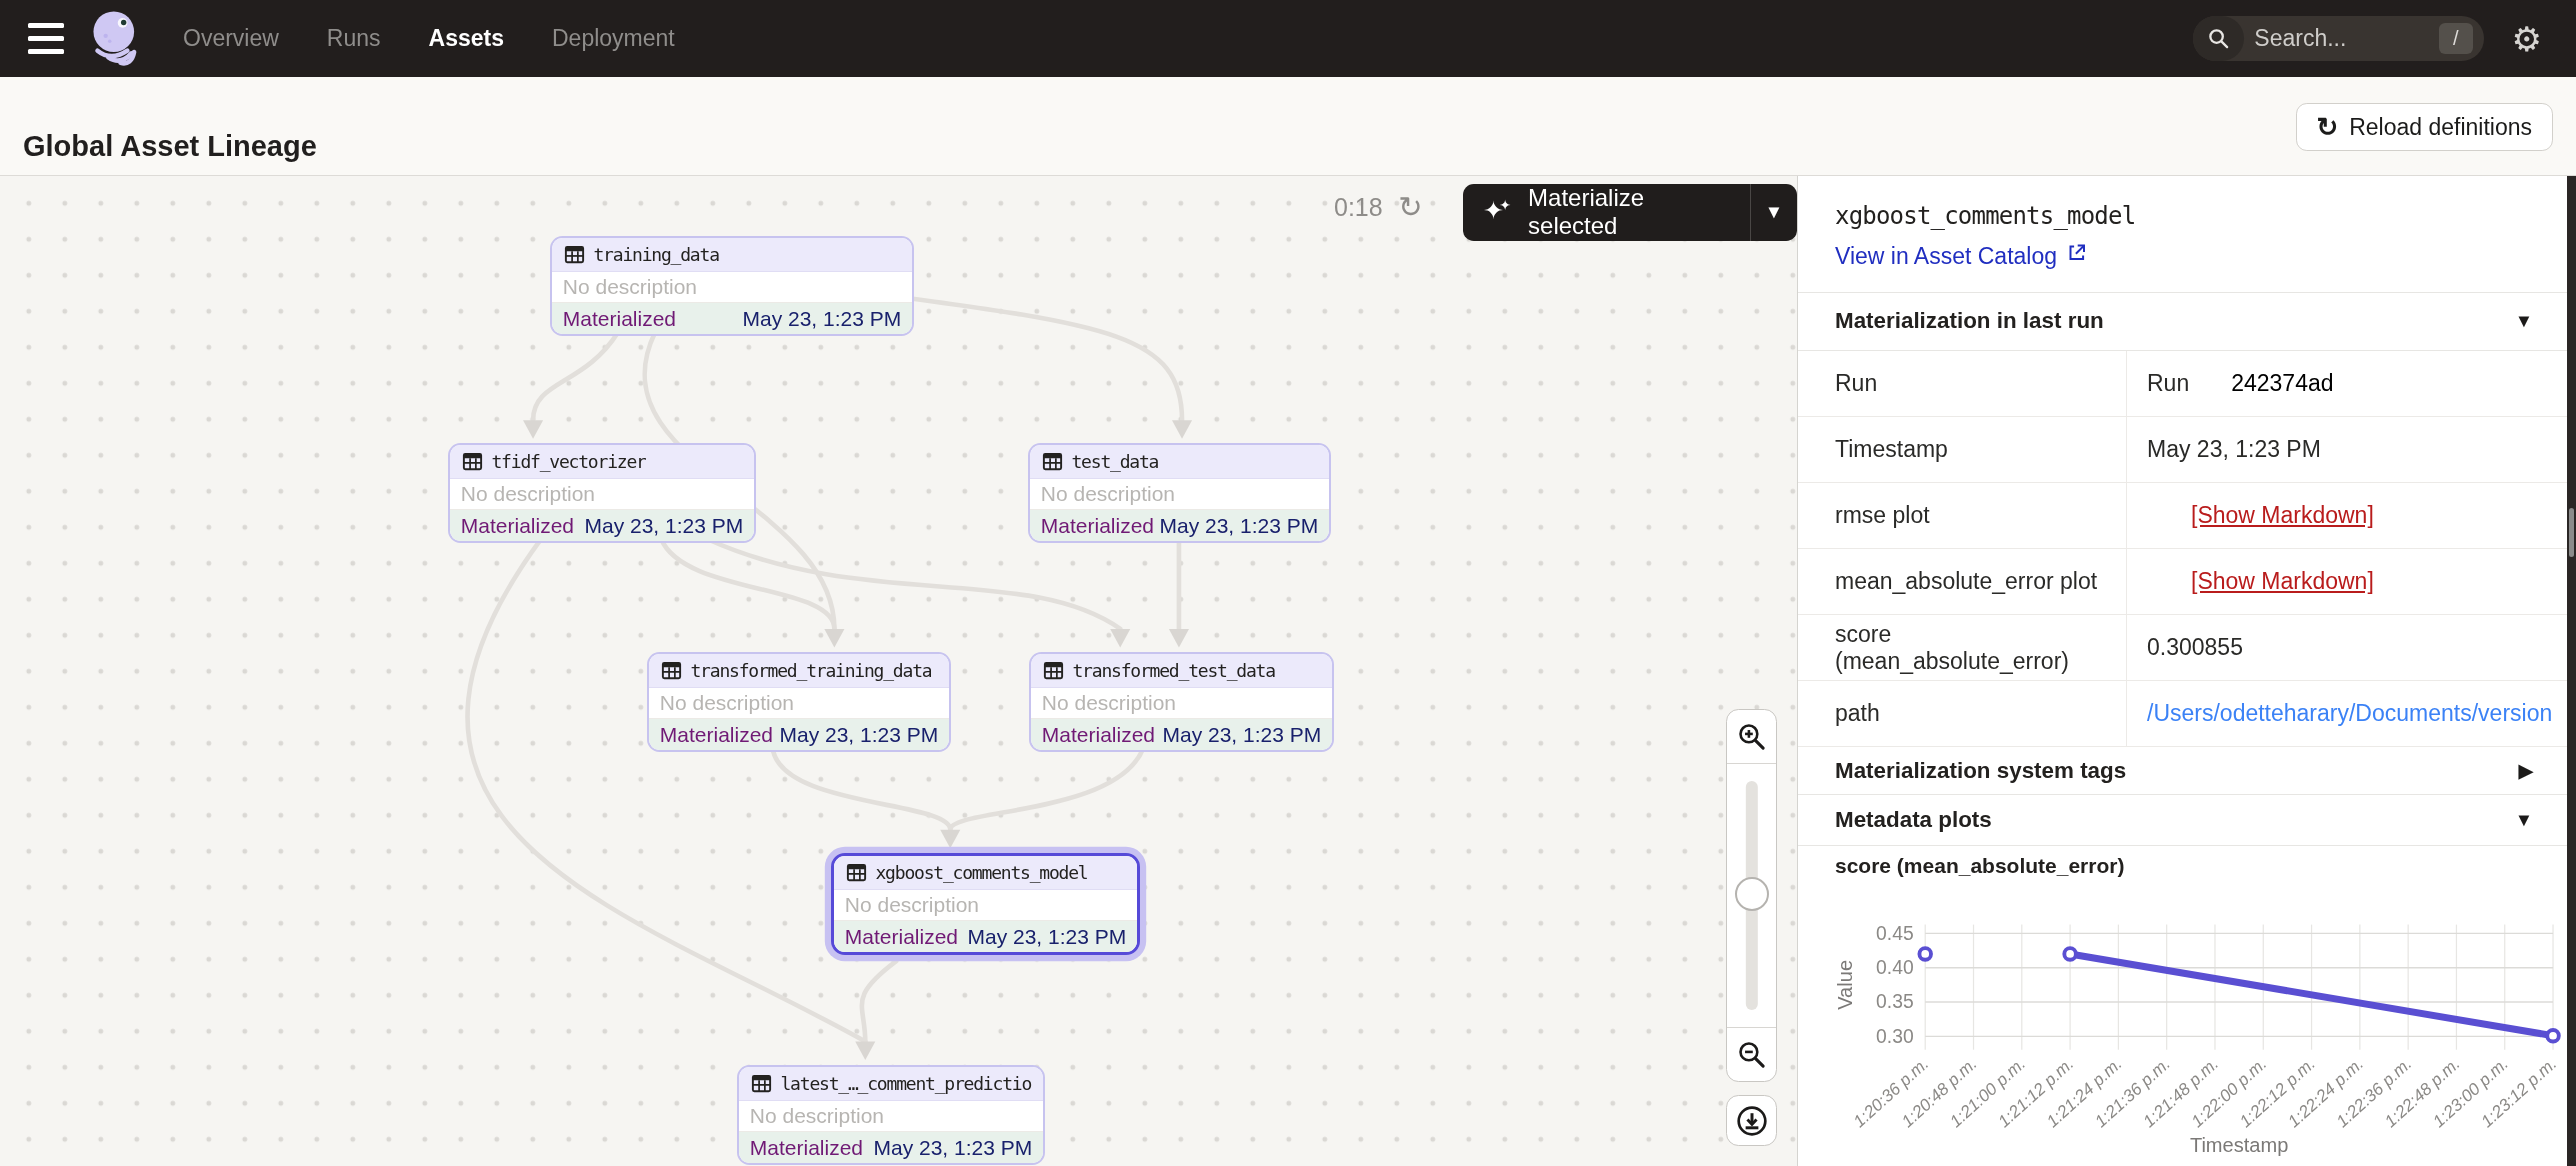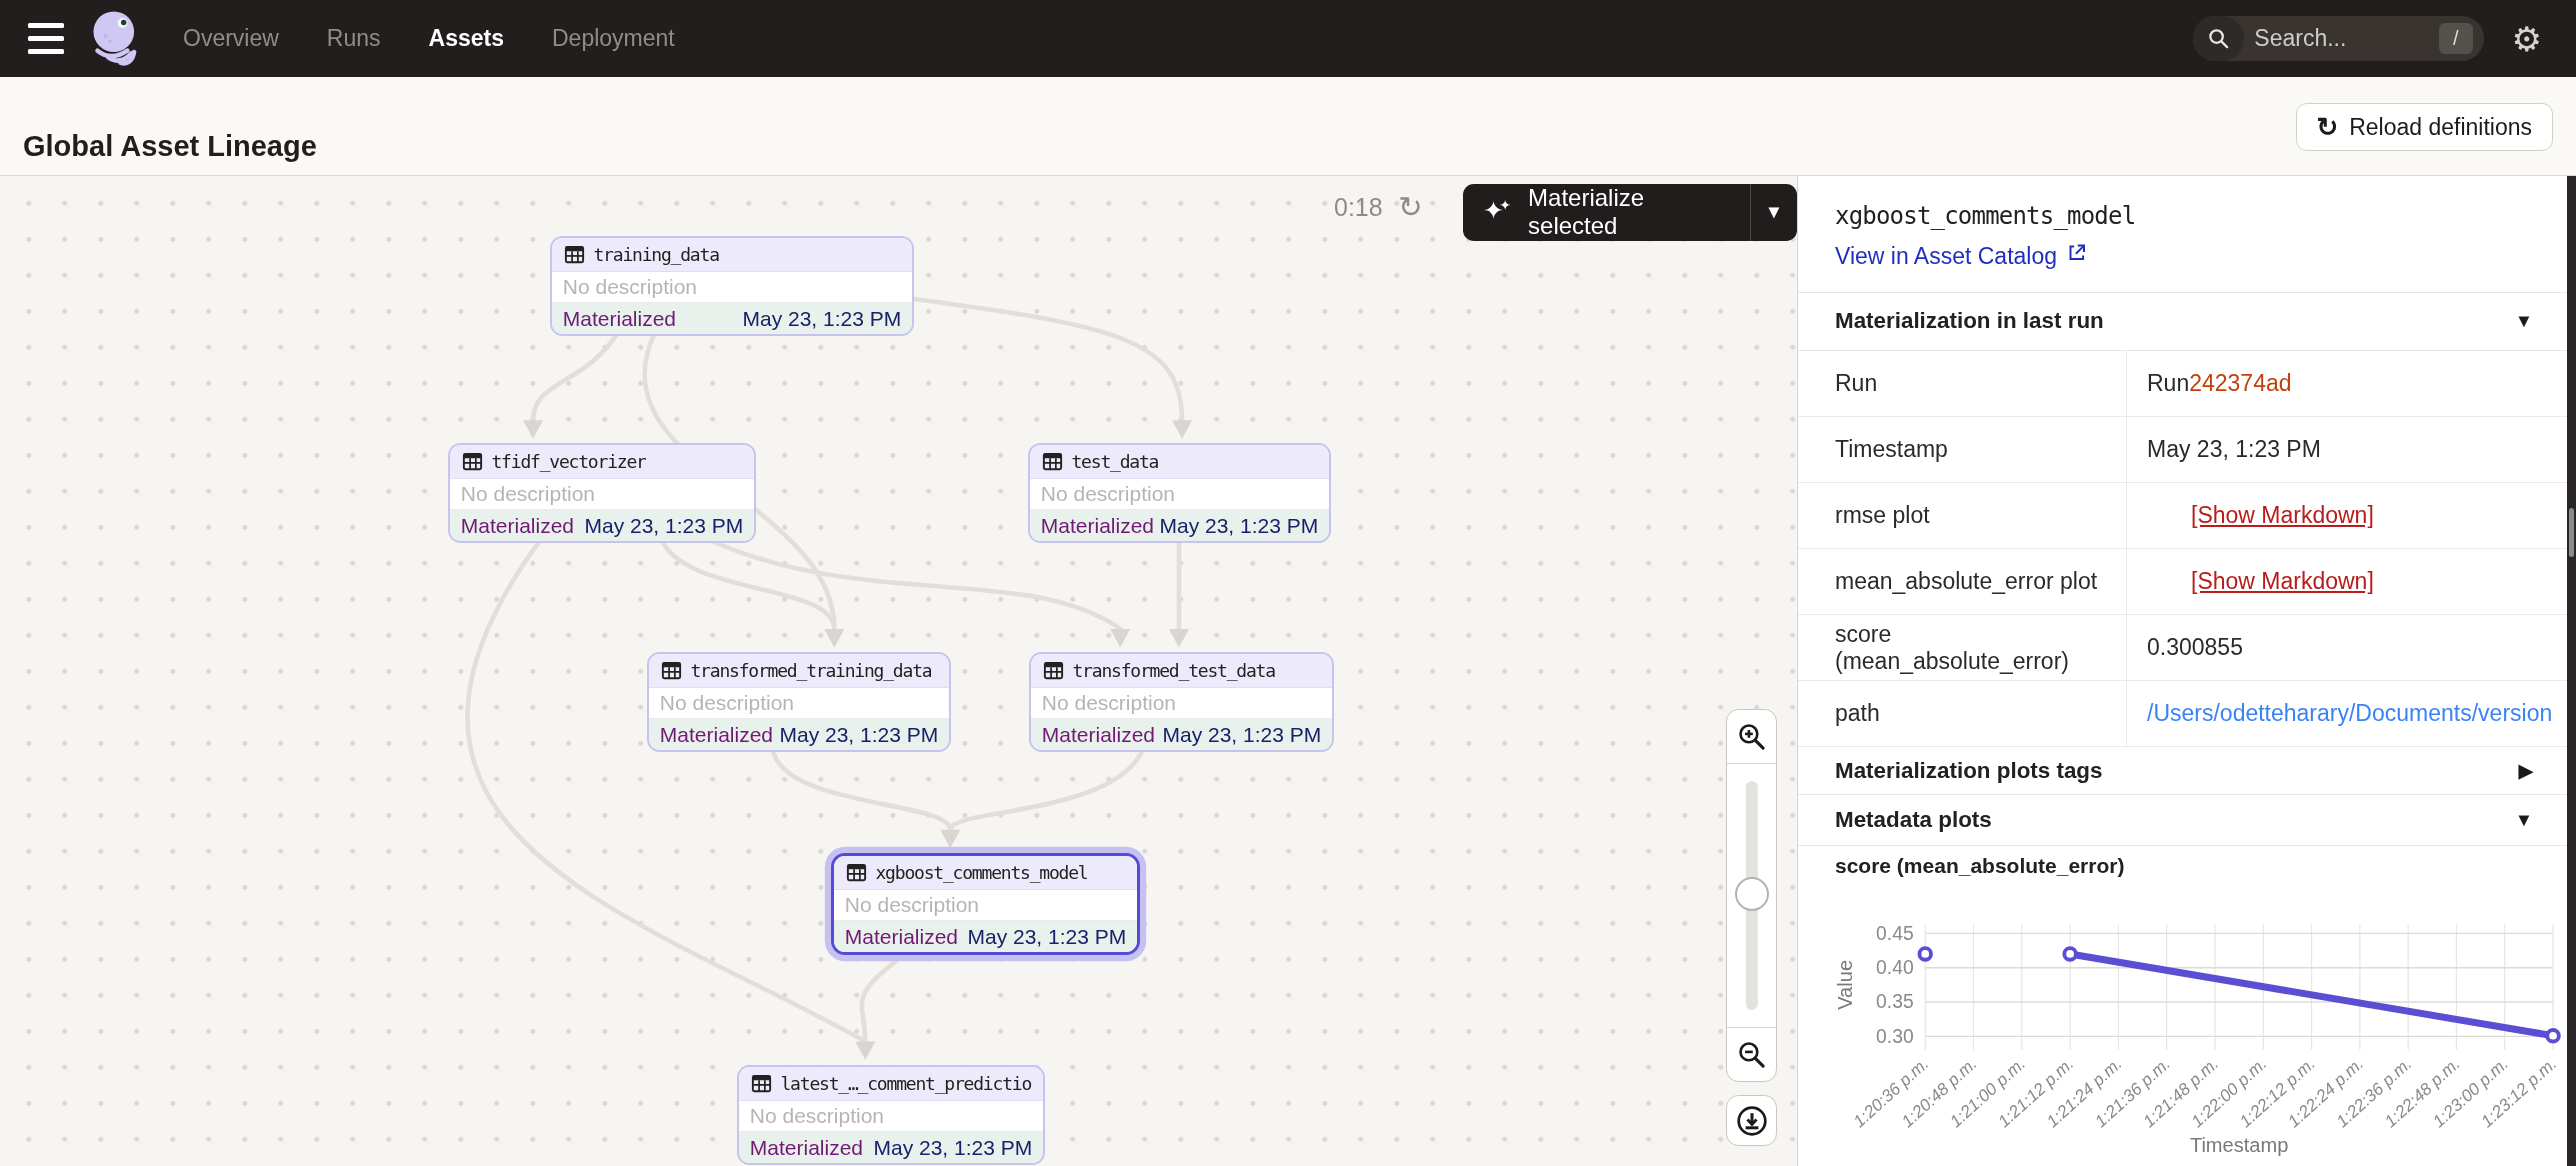--- a/index.html
+++ b/index.html
@@ -77,21 +77,21 @@
   .p-title { font-family:"DejaVu Sans Mono", monospace; font-size:24px; color:#23211f; letter-spacing:-0.8px; }
   .p-link { margin-top:12.4px; font-size:23px; color:#202ec0; display:flex; align-items:center; gap:9.3px; cursor:pointer; }
   .p-section { height:63px; border-top:0.8px solid #e7e6e3; border-bottom:0.8px solid #e7e6e3; display:flex; align-items:center; justify-content:space-between; padding:0 34px 0 37px; font-size:22.4px; font-weight:700; color:#23211f; cursor:pointer; }
   .p-section .chev { font-size:18.5px; color:#1b1a19; }
   .p-section.mid { border-top:none; height:51px; }
   .p-section.plots { border-top:none; height:54px; }
   .p-rows { }
   .p-row { height:66px; display:flex; border-bottom:0.8px solid #eceae7; }
   .p-row .rlabel { width:328px; display:flex; align-items:center; padding-left:37px; font-size:23px; color:#2a2a28; }
   .p-row .rvalue { flex:1; border-left:0.8px solid #eceae7; display:flex; align-items:center; padding-left:20px; font-size:23px; color:#2a2a28; overflow:hidden; white-space:nowrap; }
-  .p-row .rvalue a { color:#c2410c; text-decoration:none; cursor:pointer; }
+  .p-row .rvalue a { color:#000000; text-decoration:none; cursor:pointer;padding-left:42px; }
   .p-row .rvalue .mdlink { color:#b91c1c; text-decoration:underline; cursor:pointer;margin-left:44px; }
   .p-row .rvalue .pathlink { color:#3b82f6; cursor:pointer; }
   .chart-title { height:42px; display:flex; align-items:center; padding-left:37px; font-size:21px; font-weight:700; color:#23211f; }
   .chart-wrap { margin-left:9.3px; }
 
   
   .edgebar { width:8.5px; background:#2a2625; position:relative; }
   .edgebar .thumb { position:absolute; left:1.5px; top:332px; width:5.4px; height:49px; background:#8b8b8b; border-radius:3.1px; }
 </style>
 </head>
@@ -396,21 +396,21 @@
         </div>
         <div class="p-row">
           <div class="rlabel">path</div>
           <div class="rvalue">
             <span class="pathlink">/Users/odetteharary/Documents/version</span>
           </div>
         </div>
       </div>
 
     <div class="p-section mid">
-      <span>Materialization plots tags</span>
+      <span>Materialization system tags</span>
       <span class="chev">▶</span>
     </div>
 
     <div class="p-section plots">
       <span>Metadata plots</span>
       <span class="chev">▼</span>
     </div>
 
     <div class="chart-title">score (mean_absolute_error)</div>
     <div class="chart-wrap">

